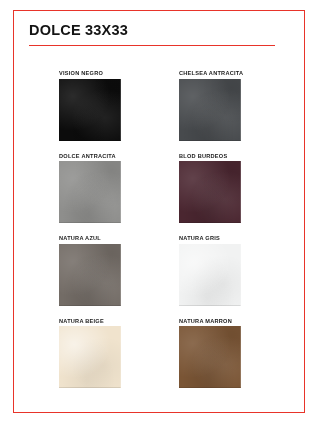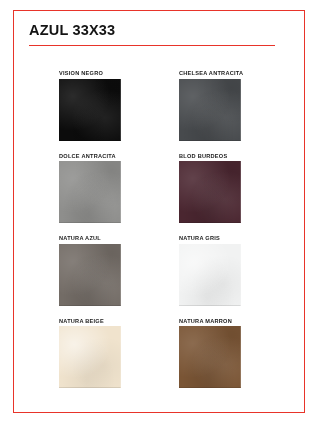--- a/index.html
+++ b/index.html
@@ -106,21 +106,21 @@
       radial-gradient(ellipse at 72% 64%, rgba(0,0,0,0.045), rgba(0,0,0,0) 52%),
       radial-gradient(ellipse at 45% 88%, rgba(0,0,0,0.05), rgba(0,0,0,0) 58%);
   }
 </style>
 </head>
 <body>
 
 <div class="page-frame" style="border-color: rgb(232, 52, 42);">
 
   <div class="header">
-    <div class="page-title">AZUL 33X33</div>
+    <div class="page-title">DOLCE 33X33</div>
     <div class="title-rule" style="background: rgb(232, 52, 42);"></div>
   </div>
 
   <div class="grid">
 
     <div class="swatch-cell">
       <div class="swatch-label">VISION NEGRO</div>
       <div class="swatch-tile" style="background-color: rgb(12, 12, 12);"></div>
     </div>
 

